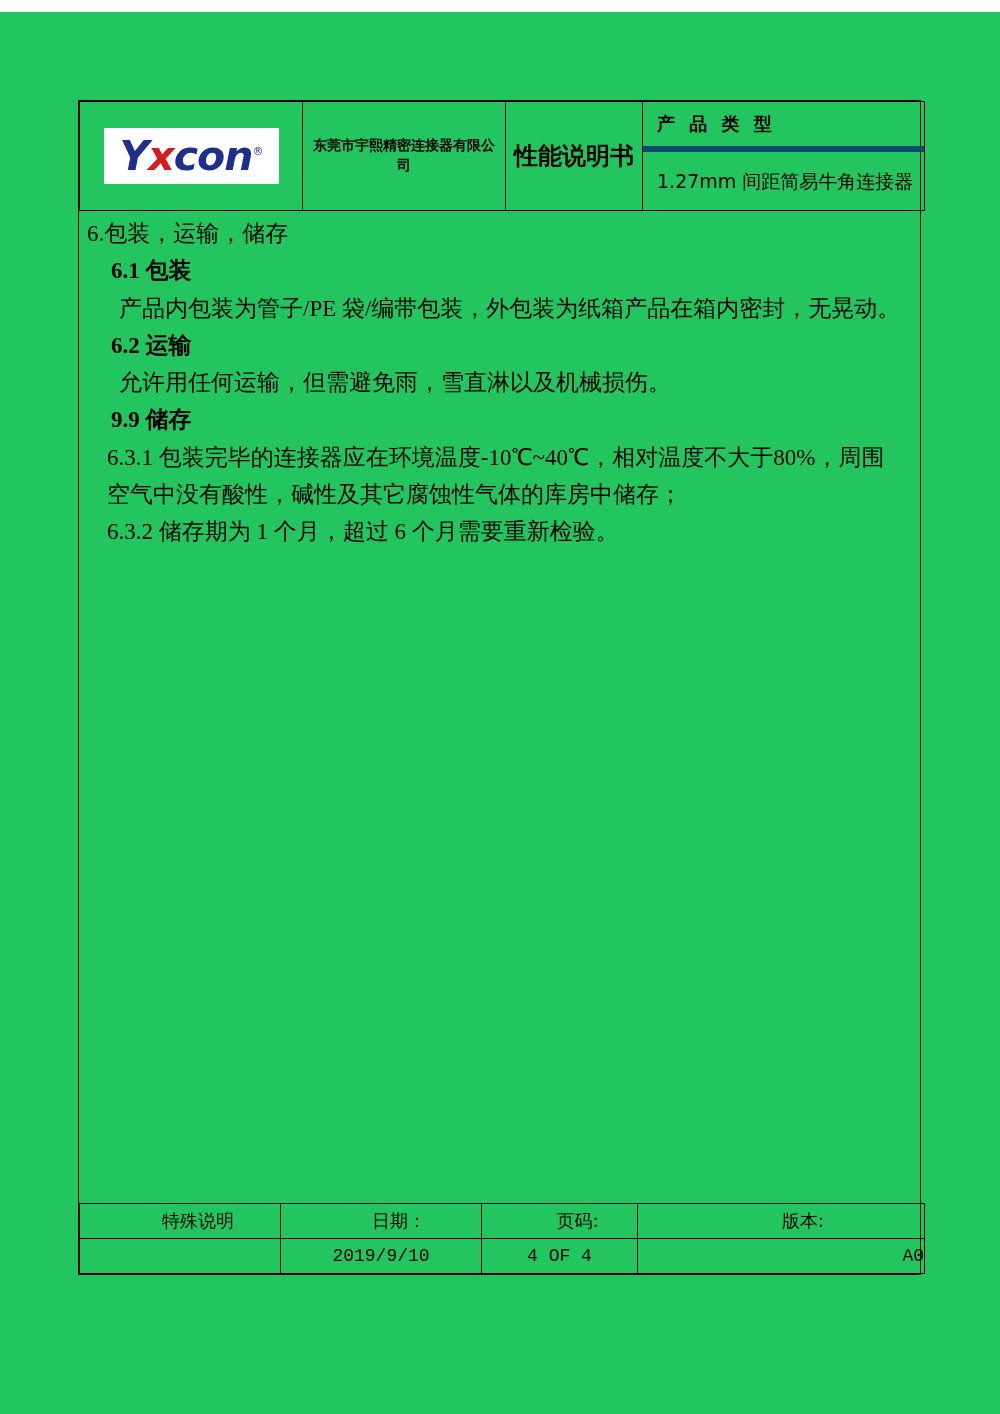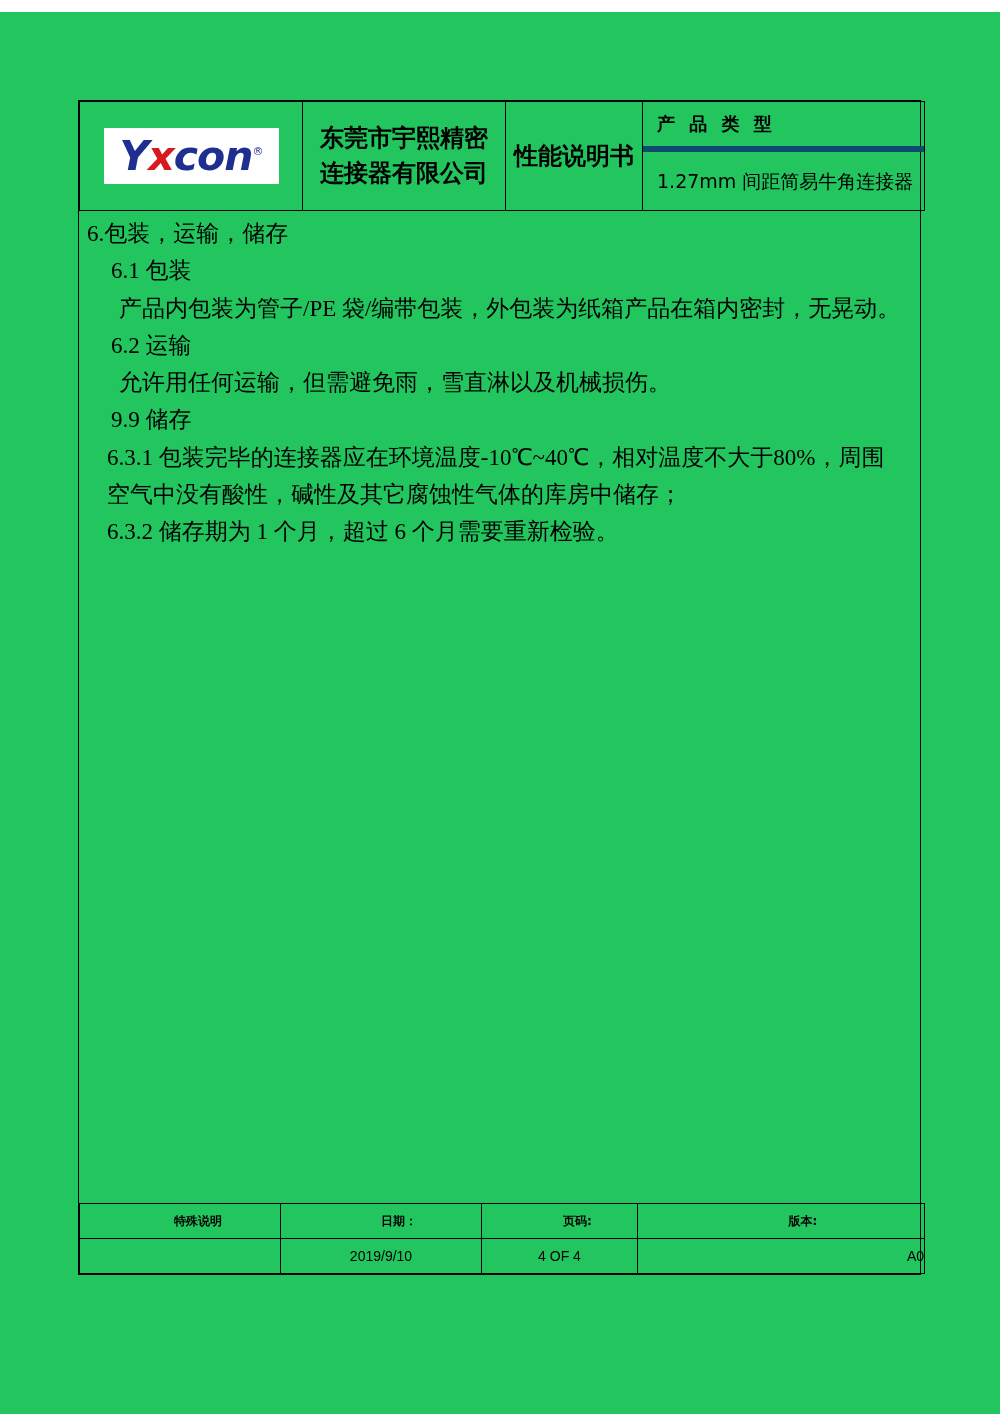--- a/index.html
+++ b/index.html
@@ -78,21 +78,21 @@
     font-size: 11px;
     color: #1f2f8f;
     vertical-align: super;
     font-style: normal;
     font-weight: normal;
   }
 
   .company-name {
     font-family: Liberation Serif, serif;
     font-weight: bold;
-    font-size: 24px;
+    font-size: 14px;
     line-height: 1.45;
     padding: 4px 10px;
   }
   .doc-type {
     font-family: Liberation Sans, sans-serif;
     font-weight: bold;
     font-size: 24px;
     padding: 4px 6px;
   }
 
@@ -130,21 +130,21 @@
     padding: 8px 16px 0 6px;
     box-sizing: border-box;
     font-family: "Liberation Serif", serif;
     font-size: 23px;
     line-height: 1.62;
   }
   .line {
     white-space: normal;
   }
   .ind0 { padding-left: 2px; }
-  .ind1 { padding-left: 26px; }
+  .ind1 { padding-left: 26px; font-weight: bold; }
   .ind2 { padding-left: 34px; }
   .ind3 { padding-left: 22px; }
   .hang {
     padding-left: 22px;
     text-indent: 0;
   }
 
   
   .footer-table {
     position: absolute;
@@ -160,30 +160,30 @@
     height: 34px;
     vertical-align: middle;
   }
   .f-col1 { width: 200px; }
   .f-col2 { width: 200px; }
   .f-col3 { width: 155px; }
   .f-col4 { width: 286px; }
 
   .f-head {
     font-family: "DejaVu Sans", sans-serif;
-    font-weight: bold;
-    font-size: 12px;
+    font-weight: normal;
+    font-size: 18px;
     margin-left: 36px;
   }
   .f-head.c { text-align: center; }
   .f-head.l { text-align: center; padding-left: 8px; }
 
   .f-val {
-    font-family: Liberation Sans, sans-serif;
-    font-size: 14px;
+    font-family: Liberation Mono, monospace;
+    font-size: 18px;
   }
   .f-val.c { text-align: center; }
   .f-val.l { text-align: right; padding-left: 8px; }
 </style>
 </head>
 <body>
 
 <div class="page">
   <div class="doc-frame">
 

